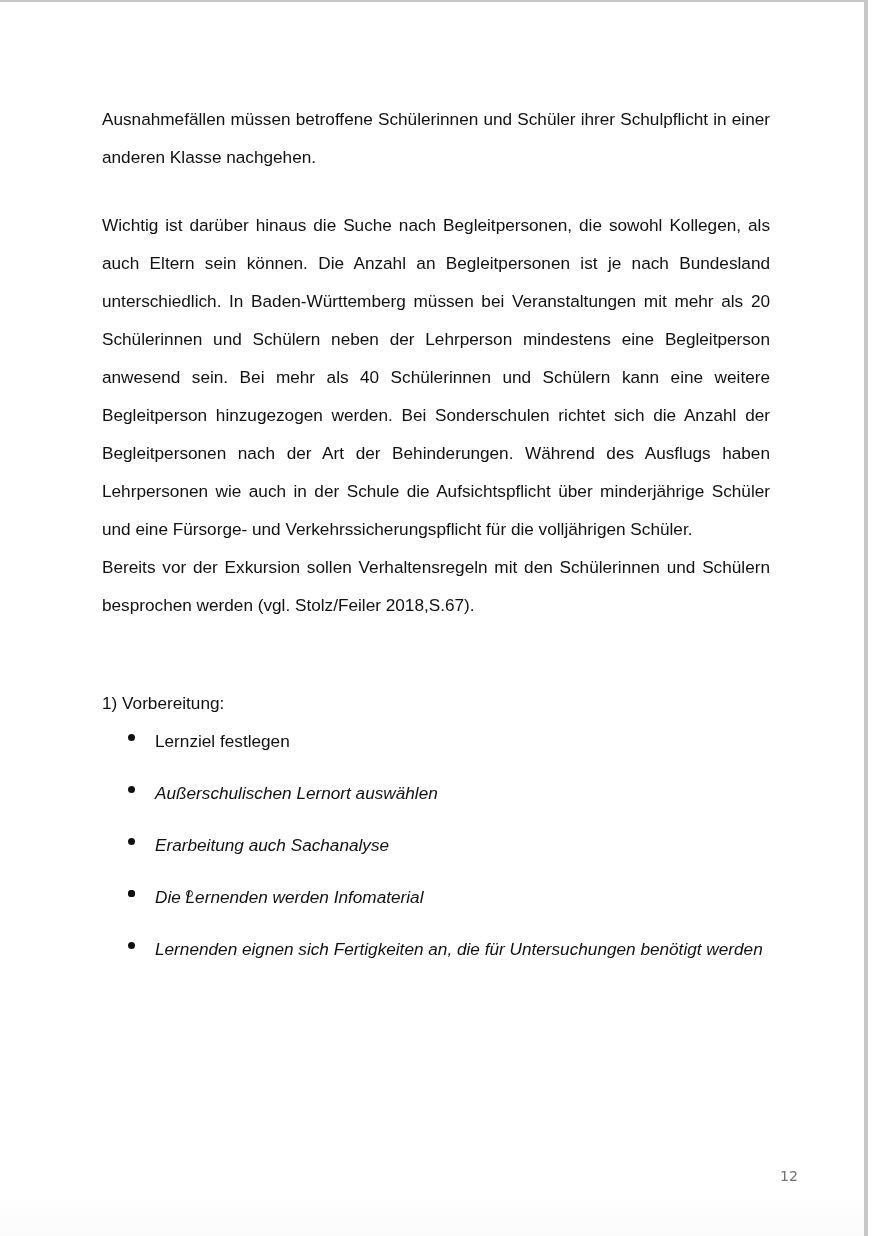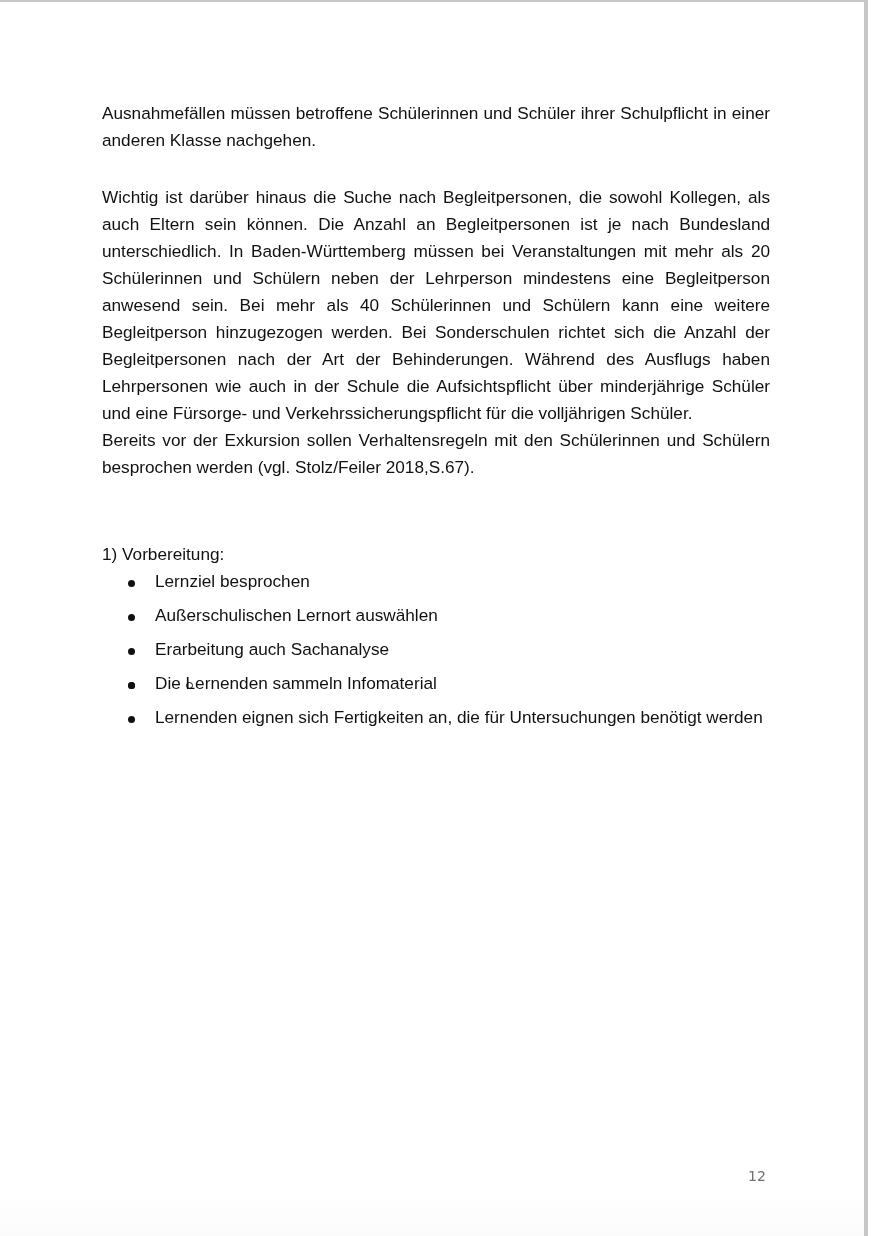--- a/index.html
+++ b/index.html
@@ -16,83 +16,83 @@
     border-top: 2px solid #c6c6c6;
     border-right: 4px solid #c6c6c6;
     box-sizing: border-box;
   }
   .content {
     position: absolute;
     left: 102px; width: 668px;
     top: 98px;
     color: #111111;
     font-size: 17.2px;
-    line-height: 27px;
+    line-height: 38px;
   }
   p { margin: 0; text-align: justify; }
   p.last-left { text-align-last: left; }
   .gap { height: 30px; }
   ul.l1 { list-style: none; margin: 0; padding: 0; }
   ul.l1 > li { position: relative; padding-left: 53px; margin: 0; }
-  ul.l1 > li + li { margin-top: 7px; }
+  ul.l1 > li + li { margin-top: 14px; font-style: italic; }
   .bullet-dot {
     position: absolute; left: 26px; top: 12px;
     width: 7px; height: 7px; border-radius: 50%;
     background: #111;
   }
   ul.l2 { list-style: none; margin: 0; padding: 0; }
   ul.l2 > li { position: relative; padding-left: 56px; margin-left: 0; }
   .bullet-circle {
     position: absolute; left: 31px; top: 12px;
     width: 5px; height: 5px; border-radius: 50%;
     border: 1.3px solid #111;
     box-sizing: content-box;
   }
   .page-number {
-    position: absolute; left: 748px; top: 1166px;
+    position: absolute; left: 780px; top: 1166px;
     font-family: "DejaVu Sans", sans-serif;
     font-size: 14px; color: #707070;
   }
 </style>
 </head>
 <body>
 
 <div class="page">
   <div class="content">
     <p class="last-left">Ausnahmefällen müssen betroffene Schülerinnen und Schüler ihrer Schulpflicht in einer anderen Klasse nachgehen.</p>
     <div class="gap"></div>
     <p class="last-left">Wichtig ist darüber hinaus die Suche nach Begleitpersonen, die sowohl Kollegen, als auch Eltern sein können. Die Anzahl an Begleitpersonen ist je nach Bundesland unterschiedlich. In Baden-Württemberg müssen bei Veranstaltungen mit mehr als 20 Schülerinnen und Schülern neben der Lehrperson mindestens eine Begleitperson anwesend sein. Bei mehr als 40 Schülerinnen und Schülern kann eine weitere Begleitperson hinzugezogen werden. Bei Sonderschulen richtet sich die Anzahl der Begleitpersonen nach der Art der Behinderungen. Während des Ausflugs haben Lehrpersonen wie auch in der Schule die Aufsichtspflicht über minderjährige Schüler und eine Fürsorge- und Verkehrssicherungspflicht für die volljährigen Schüler.</p>
     <p class="last-left">Bereits vor der Exkursion sollen Verhaltensregeln mit den Schülerinnen und Schülern besprochen werden (vgl. Stolz/Feiler 2018,S.67).</p>
     <div class="gap"></div>
     <div class="gap"></div>
     <p class="last-left">1) Vorbereitung:</p>
     <ul class="l1">
       <li>
         <span class="bullet-dot"></span>
-        <span>Lernziel besprochen</span>
+        <span>Lernziel festlegen</span>
       </li>
       <li>
         <span class="bullet-dot"></span>
         <span>Außerschulischen Lernort auswählen</span>
       </li>
       <li>
         <span class="bullet-dot"></span>
         <span>Erarbeitung auch Sachanalyse</span>
       </li>
       <li>
         <span class="bullet-dot"></span>
         <ul class="l2">
           <li>
             <span class="bullet-circle"></span>
           </li>
         </ul>
       </li>
       <li>
         <span class="bullet-dot"></span>
-        <span>Die Lernenden sammeln Infomaterial</span>
+        <span>Die Lernenden werden Infomaterial</span>
       </li>
       <li>
         <span class="bullet-dot"></span>
         <span>Lernenden eignen sich Fertigkeiten an, die für Untersuchungen benötigt werden</span>
       </li>
     </ul>
   </div>
   <div class="page-number">12</div>
 </div>
 

